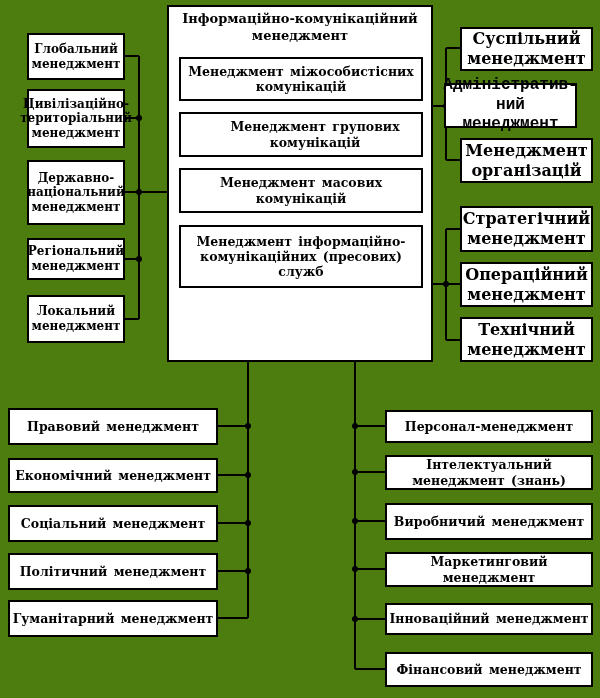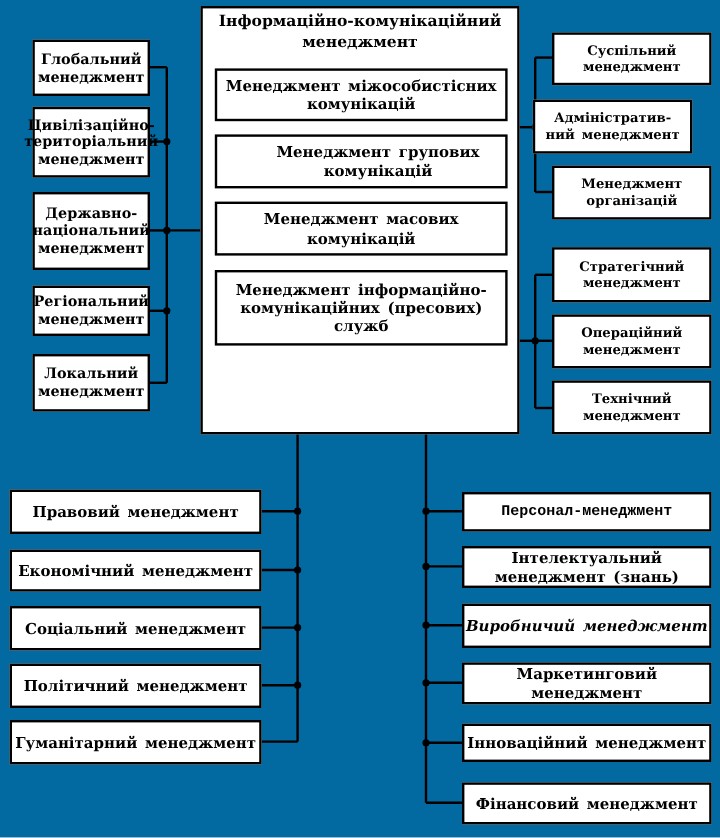--- a/index.html
+++ b/index.html
@@ -1,20 +1,20 @@
 <!DOCTYPE html>
 <html><head>
 <meta charset="utf-8">
 <style>
   html, body { margin: 0; padding: 0; background: #ffffff; }
   #canvas {
     position: relative;
     width: 600px;
     height: 698px;
-    background: #0369a1;
+    background: #4d7c0f;
     font-family: "DejaVu Serif", "Liberation Serif", serif;
     color: #000000;
   }
   #wires {
     position: absolute;
     left: 0; top: 0;
     width: 600px; height: 698px;
   }
   .box {
     position: absolute;
@@ -40,21 +40,21 @@
     position: absolute;
     box-sizing: border-box;
     text-align: center;
     white-space: pre-line;
     font-weight: bold;
     font-size: 13px;
     line-height: 1.3;
     word-spacing: 2px;
   }
   .f-left   { font-size: 12px; }
-  .f-right  { font-size: 11px; }
+  .f-right  { font-size: 16px; }
   .f-inner  { font-size: 12.5px; }
   .f-bottom { font-size: 12.5px; }
   line   { stroke: #000000; stroke-width: 2; }
   circle { fill: #000000; }
 </style>
 </head>
 <body>
 
 <div id="canvas">
 
@@ -142,39 +142,39 @@
   <div class="box f-left" style="left:27px; top:160px; width:98px; height:65px;">Державно-
 національний
 менеджмент</div>
   <div class="box f-left" style="left:27px; top:238px; width:98px; height:42px;">Регіональний
 менеджмент</div>
   <div class="box f-left" style="left:27px; top:295px; width:98px; height:48px;">Локальний
 менеджмент</div>
 
   <div class="box f-right" style="left:460px; top:27px;  width:133px; height:44px;">Суспільний
 менеджмент</div>
-  <div class="box f-right" style="left:444px; top:83px;  width:133px; height:45px;">Адміністратив-
+  <div class="box f-right" style="left:444px; top:83px;  width:133px; height:45px;font-family:Liberation Mono, monospace;">Адміністратив-
 ний менеджмент</div>
   <div class="box f-right" style="left:460px; top:138px; width:133px; height:45px;">Менеджмент
 організацій</div>
 
   <div class="box f-right" style="left:460px; top:206px; width:133px; height:46px;">Стратегічний
 менеджмент</div>
   <div class="box f-right" style="left:460px; top:262px; width:133px; height:45px;">Операційний
 менеджмент</div>
   <div class="box f-right" style="left:460px; top:317px; width:133px; height:45px;">Технічний
 менеджмент</div>
 
   <div class="box f-bottom" style="left:8px; top:408px; width:210px; height:37px;">Правовий менеджмент</div>
   <div class="box f-bottom" style="left:8px; top:505px; width:210px; height:37px;">Соціальний менеджмент</div>
   <div class="box f-bottom" style="left:8px; top:458px; width:210px; height:35px;">Економічний менеджмент</div>
   <div class="box f-bottom" style="left:8px; top:553px; width:210px; height:37px;">Політичний менеджмент</div>
   <div class="box f-bottom" style="left:8px; top:600px; width:210px; height:37px;">Гуманітарний менеджмент</div>
 
-  <div class="box f-bottom" style="left:385px; top:410px; width:208px; height:33px;font-family:Liberation Mono, monospace;">Персонал-менеджмент</div>
+  <div class="box f-bottom" style="left:385px; top:410px; width:208px; height:33px;">Персонал-менеджмент</div>
   <div class="box f-bottom" style="left:385px; top:455px; width:208px; height:35px;">Інтелектуальний
 менеджмент (знань)</div>
-  <div class="box f-bottom" style="left:385px; top:503px; width:208px; height:37px;font-style:italic;">Виробничий менеджмент</div>
+  <div class="box f-bottom" style="left:385px; top:503px; width:208px; height:37px;">Виробничий менеджмент</div>
   <div class="box f-bottom" style="left:385px; top:552px; width:208px; height:35px;">Маркетинговий менеджмент</div>
   <div class="box f-bottom" style="left:385px; top:603px; width:208px; height:32px;">Інноваційний менеджмент</div>
   <div class="box f-bottom" style="left:385px; top:652px; width:208px; height:35px;">Фінансовий менеджмент</div>
 
 </div>
 
 </body></html>

